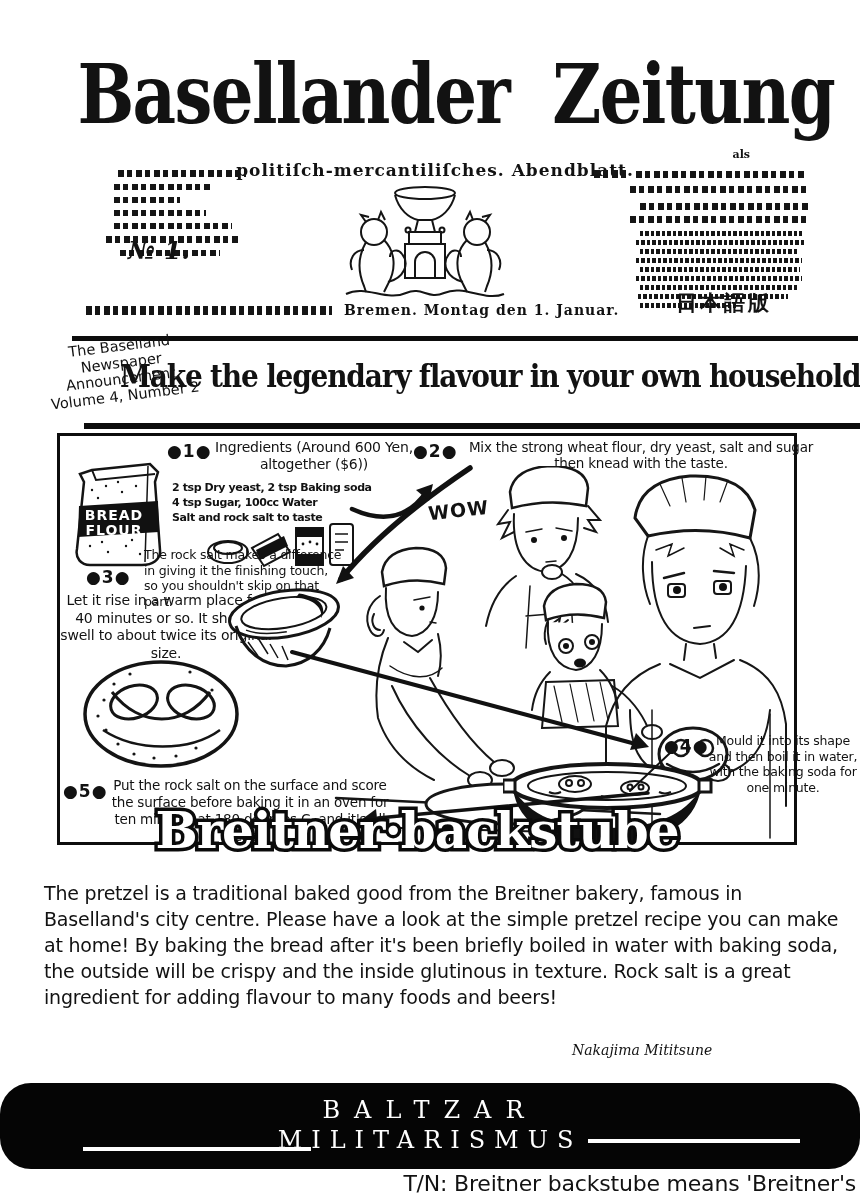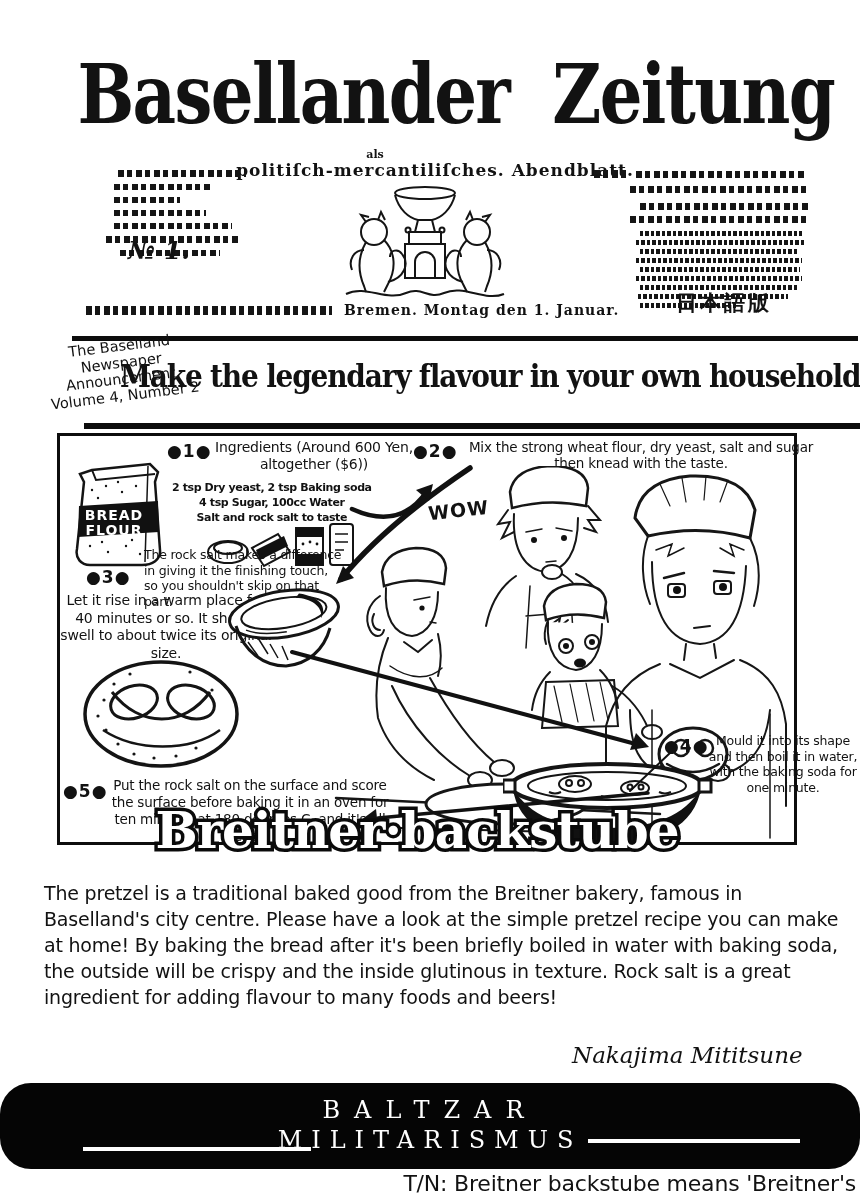--- a/index.html
+++ b/index.html
@@ -4,21 +4,21 @@
 <style>
   html,body{margin:0;padding:0;background:#d8d8d8;}
   .page{position:relative;width:860px;height:1200px;margin:0 auto;background:#ffffff;overflow:hidden;
         font-family:"DejaVu Sans",sans-serif;color:#121212;}
   .abs{position:absolute;}
 
   
   .masthead-title{left:0;top:46px;width:860px;text-align:center;font-family:"DejaVu Serif",serif;
     font-weight:bold;font-size:82px;letter-spacing:-2px;word-spacing:26px;white-space:nowrap;
     transform:scaleX(.82);transform-origin:center;}
-  .masthead-als{left:0;top:148px;width:750px;text-align:center;font-family:"DejaVu Serif",serif;
+  .masthead-als{left:0;top:148px;width:750px;text-align:right;font-family:"DejaVu Serif",serif;
     font-weight:bold;font-size:11px;}
   .masthead-subtitle{left:0;top:160px;width:870px;text-align:center;font-family:"DejaVu Serif",serif;
     font-weight:bold;font-size:17px;letter-spacing:1px;}
   .issue-no{left:128px;top:236px;font-family:"DejaVu Serif",serif;font-weight:bold;font-size:25px;font-style:italic;}
   .dateline-text{left:344px;top:302px;font-family:"DejaVu Serif",serif;font-weight:bold;font-size:14px;
     letter-spacing:1px;filter:blur(.3px);}
   .jp-edition{left:676px;top:289px;font-weight:bold;font-size:21px;letter-spacing:3px;}
   .smudge{background:repeating-linear-gradient(90deg,#161616 0 6px,transparent 6px 9px,#161616 9px 14px,transparent 14px 18px);}
   .smudge2{background:repeating-linear-gradient(90deg,#161616 0 3px,transparent 3px 5px,#161616 5px 9px,transparent 9px 11px);}
   .rule{background:#0d0d0d;}
@@ -37,21 +37,21 @@
   .note-text{font-size:12.5px;line-height:15.5px;letter-spacing:-.2px;}
   .wow{font-weight:bold;font-size:19px;letter-spacing:1px;transform:rotate(-6deg);}
   .bag-label{color:#fff;font-weight:bold;font-size:14px;line-height:15px;text-align:center;letter-spacing:1px;}
 
   
   .bakery-svg{left:0;top:788px;width:860px;height:78px;}
 
   
   .body-par{left:44px;top:880px;width:800px;font-size:19px;line-height:26px;letter-spacing:-.2px;}
   .thanks{left:44px;top:1032px;font-size:22px;font-style:italic;letter-spacing:.2px;}
-  .author{left:572px;top:1042px;font-family:"DejaVu Serif",serif;font-style:italic;font-size:23px;}
+  .author{left:572px;top:1042px;font-family:"DejaVu Serif",serif;font-style:italic;font-size:14px;}
 
   
   .banner{left:0;top:1083px;width:860px;height:86px;background:#050505;border-radius:31px;}
   .banner-line{position:absolute;left:0;width:860px;text-align:center;color:#fff;
     font-family:"DejaVu Serif",serif;font-size:24px;}
   .banner-rule{position:absolute;background:#fff;height:4px;}
   .footer-note{left:356px;top:1171px;width:500px;text-align:right;font-size:22px;letter-spacing:-.2px;}
 
   svg{display:block;}
   .ink{stroke:#141414;fill:none;}
@@ -135,21 +135,21 @@
     <div>Newspaper</div>
     <div>Announcement,</div>
     <div>Volume 4, Number 2</div>
   </div>
   <div class="abs headline">Make the legendary flavour in your own household.</div>
 
   <div class="abs panel"></div>
 
   <div class="abs step-marker" style="left:167px;top:441px;">●1●</div>
   <div class="abs step-text" style="left:208px;top:439px;width:212px;font-size:14px;line-height:17px;">Ingredients (Around 600 Yen, altogether ($6))</div>
-  <div class="abs ing-list" style="left:172px;top:480px;text-align:center;">
+  <div class="abs ing-list" style="left:172px;top:480px;">
     <div>2 tsp Dry yeast, 2 tsp Baking soda</div>
     <div>4 tsp Sugar, 100cc Water</div>
     <div>Salt and rock salt to taste</div>
   </div>
 
   <div class="abs step-marker" style="left:413px;top:441px;">●2●</div>
   <div class="abs step-text" style="left:456px;top:439px;width:370px;font-size:13.5px;">Mix the strong wheat flour, dry yeast, salt and sugar then knead with the taste.</div>
   <div class="abs wow" style="left:428px;top:499px;">WOW</div>
 
   <svg class="abs" style="left:62px;top:452px;" width="120" height="120" viewBox="0 0 120 120">

